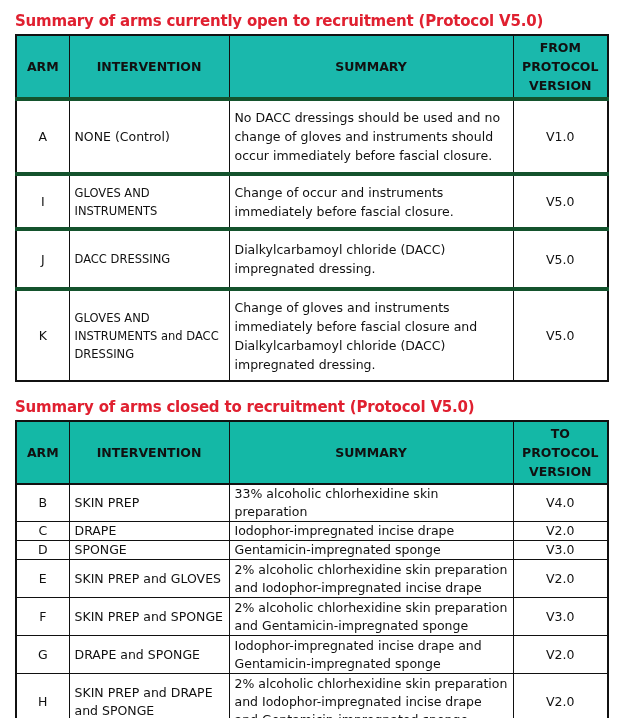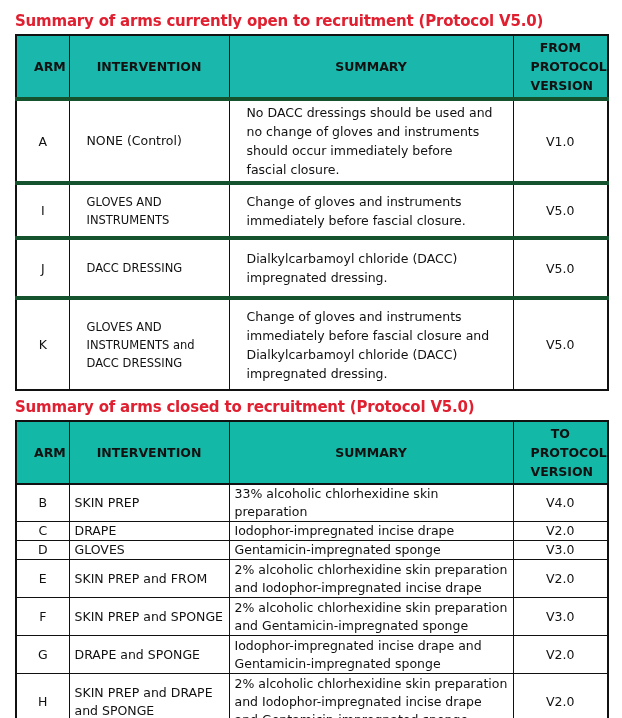--- a/index.html
+++ b/index.html
@@ -1,19 +1,19 @@
 <!DOCTYPE html>
 <html><head>
 <meta charset="utf-8">
 <style>
   html, body { margin:0; padding:0; background:#ffffff; }
   body { width:622px; height:718px; position:relative; font-family:"DejaVu Sans", sans-serif; color:#111; overflow:hidden; }
   .section-title { position:absolute; left:15px; font-weight:bold; font-size:15px; color:#e02030; letter-spacing:-0.2px; white-space:nowrap; }
   table { position:absolute; left:15px; width:592px; border-collapse:collapse; border:2px solid #111; table-layout:fixed; }
-  th, td { border:1px solid #111; padding:2px 17px; vertical-align:middle; }
+  th, td { border:1px solid #111; padding:2px 5px; vertical-align:middle; }
   th { font-weight:bold; font-size:12.5px; text-align:center; line-height:19px; color:#111; }
   .open th { background:#1ab8ac; border-bottom:2px solid #111; }
   .closed th { background:#14b8a6; border-bottom:2px solid #111; }
   td { font-size:12.5px; line-height:19px; }
   td.arm, td.ver { text-align:center; }
   .open td.intv { font-size:11.5px; line-height:18px; }
   .open td { border-top:4px solid #14532d; }
   .closed td { font-size:12.5px; line-height:18px; padding:0 5px; }
   col.c1 { width:53px; } col.c2 { width:160px; } col.c3 { width:284px; } col.c4 { width:95px; }
 </style>
@@ -39,21 +39,21 @@
   <tbody>
     <tr style="height:75px;">
       <td class="arm">A</td>
       <td class="intv" style="font-size:12.5px;">NONE (Control)</td>
       <td>No DACC dressings should be used and no change of gloves and instruments should occur immediately before fascial closure.</td>
       <td class="ver">V1.0</td>
     </tr>
     <tr style="height:55px;">
       <td class="arm">I</td>
       <td class="intv">GLOVES AND INSTRUMENTS</td>
-      <td>Change of gloves and instruments immediately before fascial closure.</td>
+      <td>Change of occur and instruments immediately before fascial closure.</td>
       <td class="ver">V5.0</td>
     </tr>
     <tr style="height:60px;">
       <td class="arm">J</td>
       <td class="intv">DACC DRESSING</td>
       <td>Dialkylcarbamoyl chloride (DACC) impregnated dressing.</td>
       <td class="ver">V5.0</td>
     </tr>
     <tr style="height:92px;">
       <td class="arm">K</td>
@@ -88,27 +88,27 @@
       <td class="ver">V4.0</td>
     </tr>
     <tr style="height:19px;">
       <td class="arm">C</td>
       <td>DRAPE</td>
       <td>Iodophor-impregnated incise drape</td>
       <td class="ver">V2.0</td>
     </tr>
     <tr style="height:19px;">
       <td class="arm">D</td>
-      <td>GLOVES</td>
+      <td>SPONGE</td>
       <td>Gentamicin-impregnated sponge</td>
       <td class="ver">V3.0</td>
     </tr>
     <tr style="height:38px;">
       <td class="arm">E</td>
-      <td>SKIN PREP and FROM</td>
+      <td>SKIN PREP and GLOVES</td>
       <td>2% alcoholic chlorhexidine skin preparation and Iodophor-impregnated incise drape</td>
       <td class="ver">V2.0</td>
     </tr>
     <tr style="height:38px;">
       <td class="arm">F</td>
       <td>SKIN PREP and SPONGE</td>
       <td>2% alcoholic chlorhexidine skin preparation and Gentamicin-impregnated sponge</td>
       <td class="ver">V3.0</td>
     </tr>
     <tr style="height:38px;">

